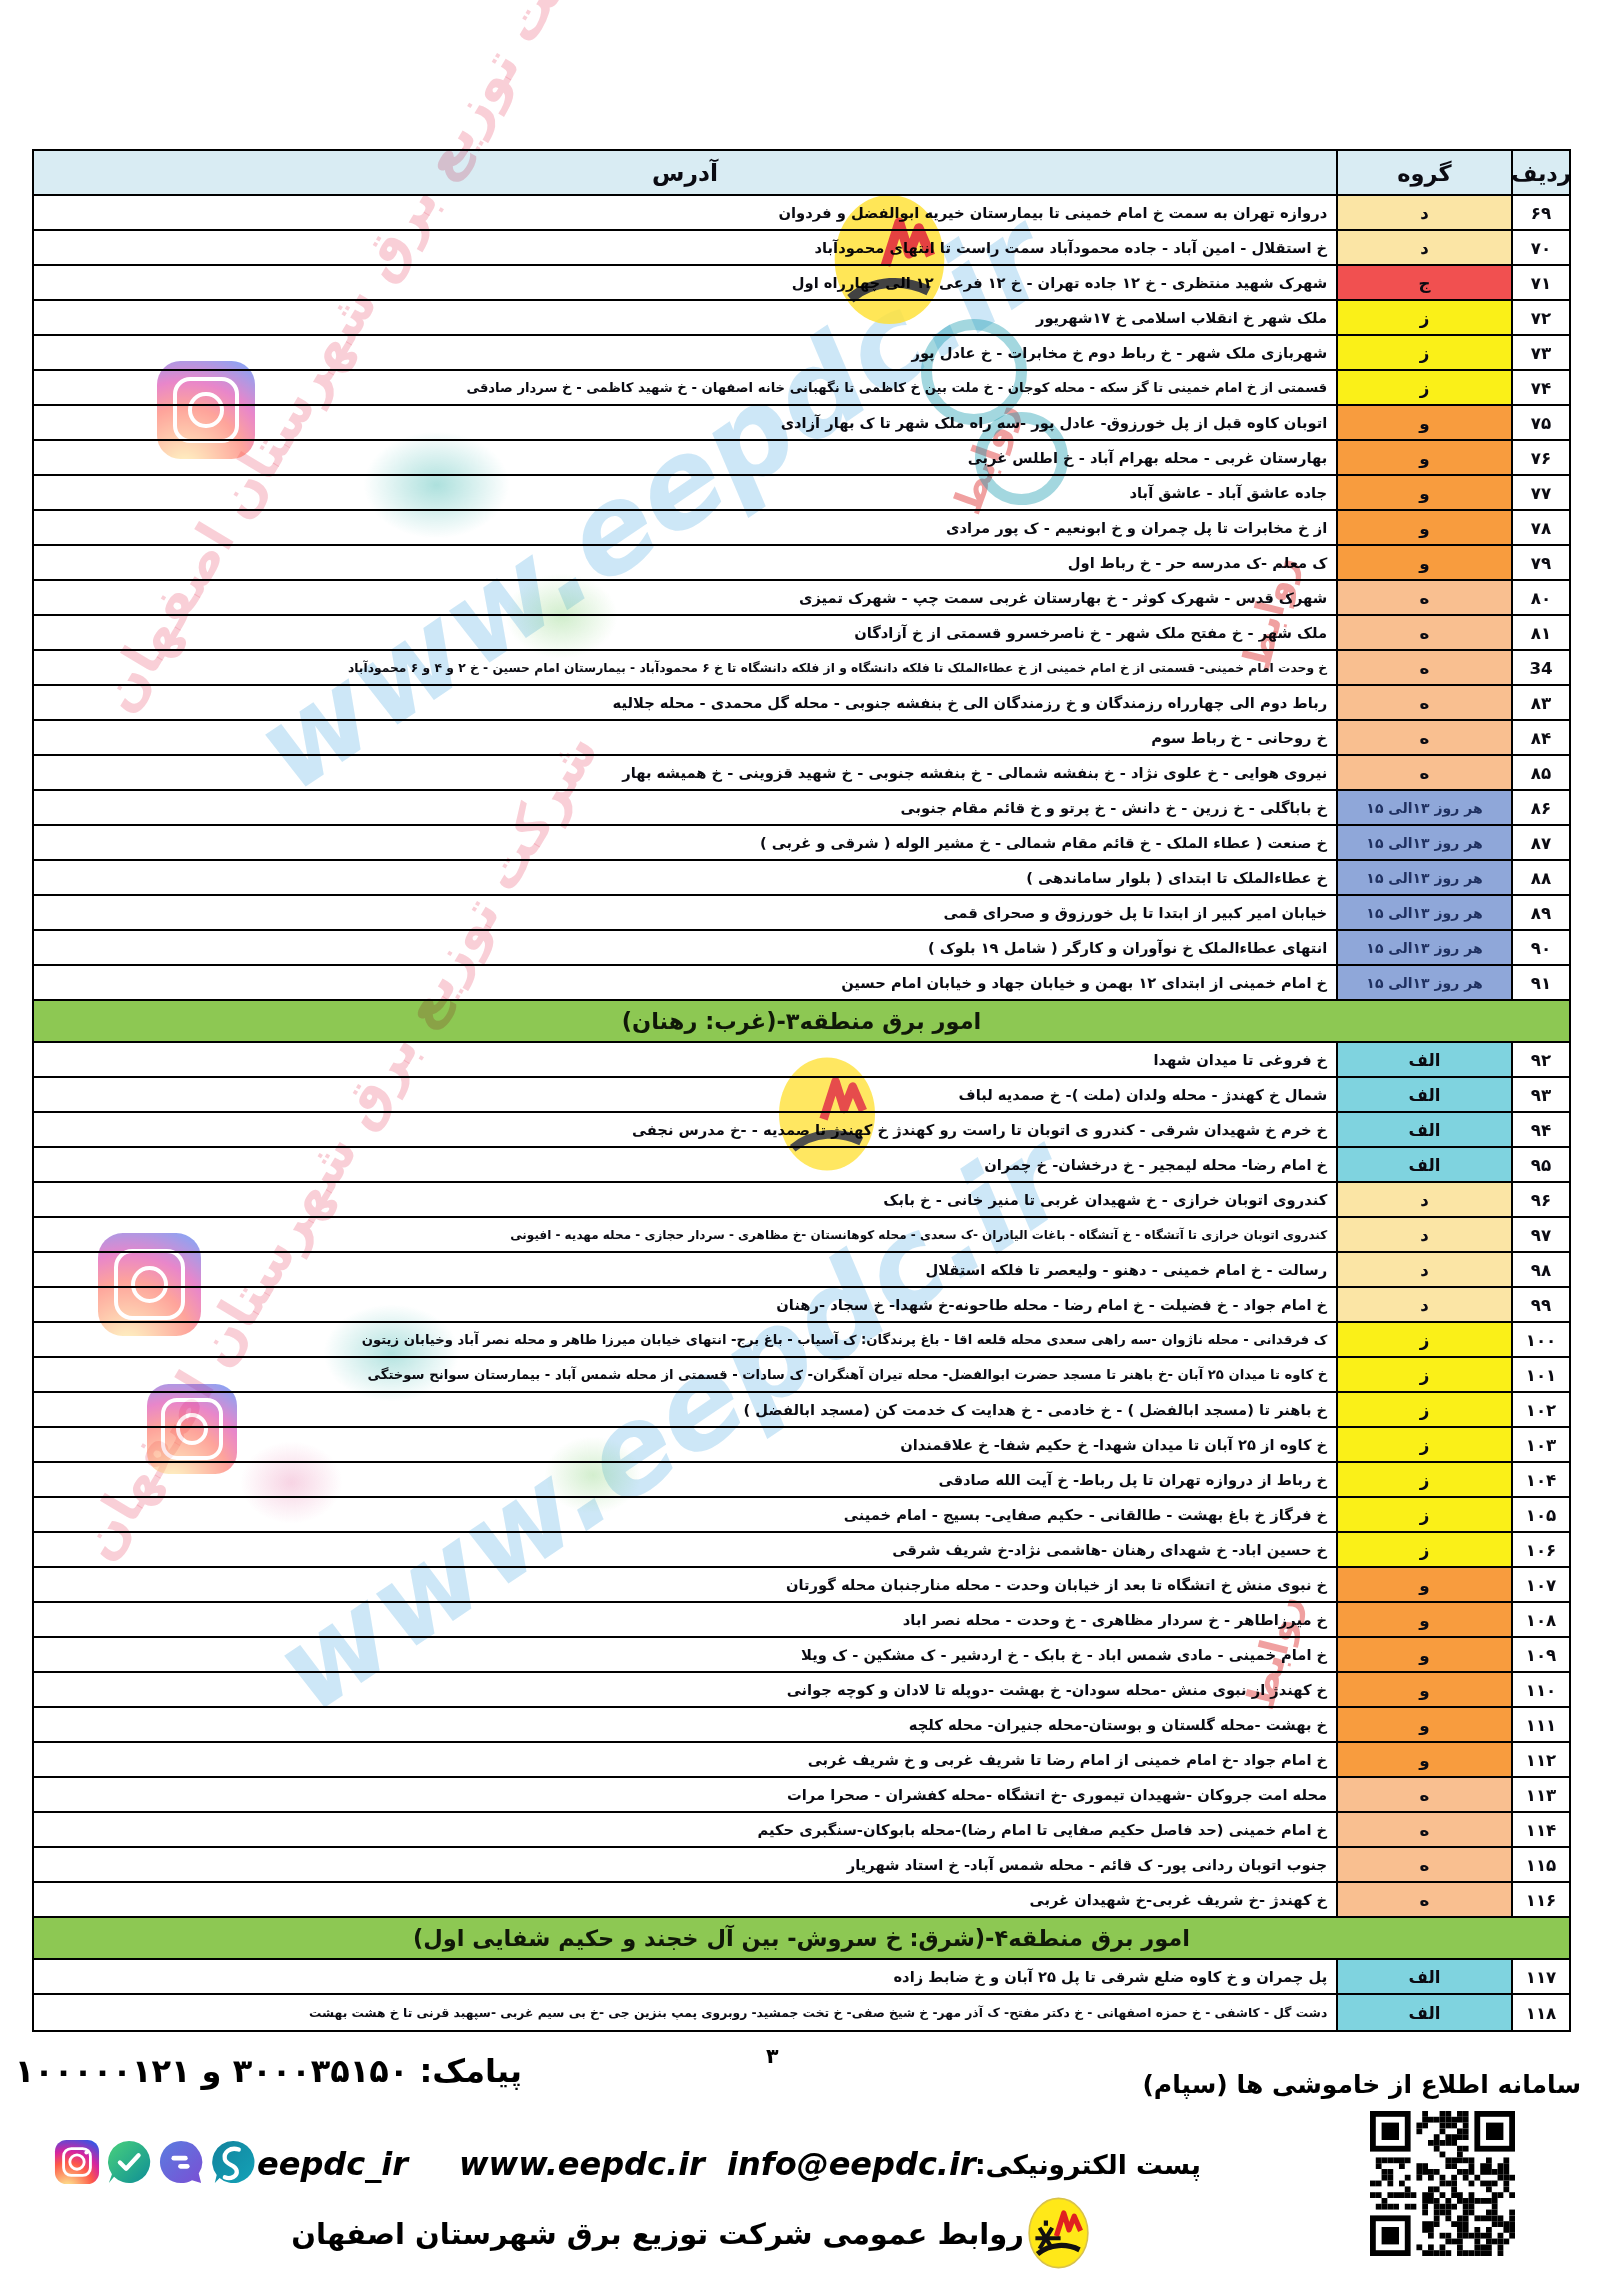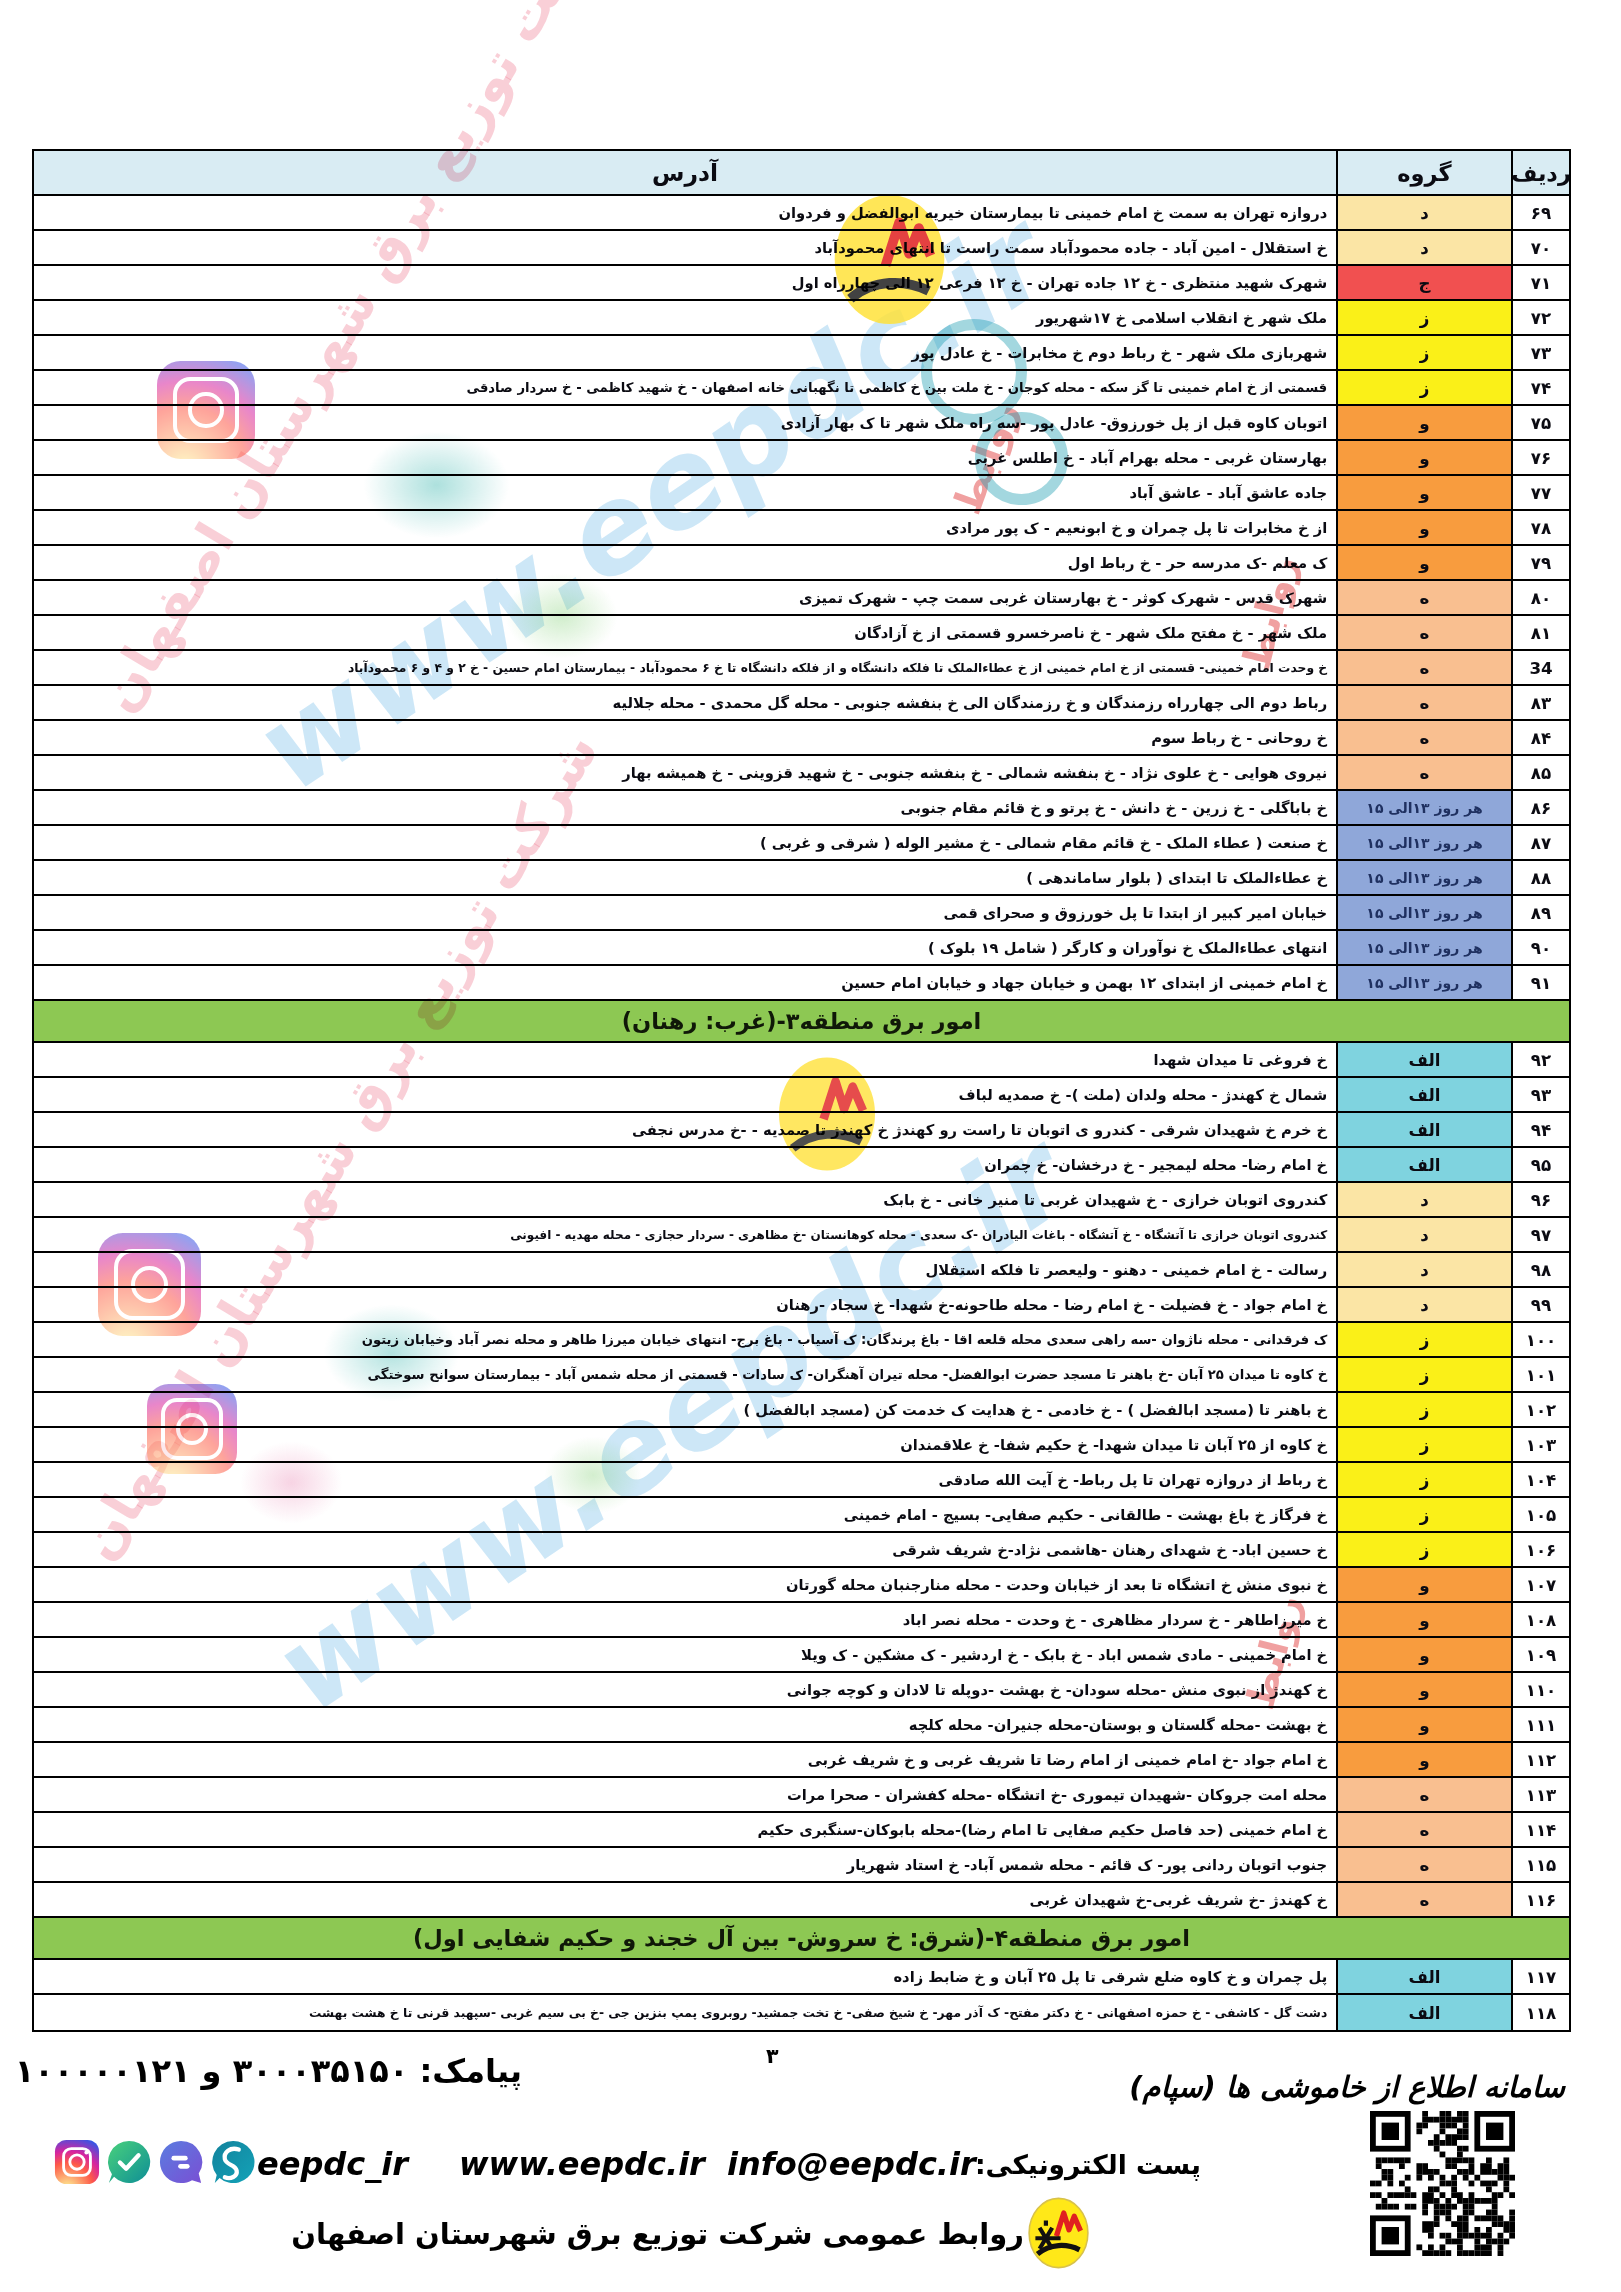--- a/index.html
+++ b/index.html
@@ -16,21 +16,21 @@
   .c-grp{width:175px;border-left:2.5px solid #000;font-size:16.7px;font-weight:bold;}
   .c-grp.sched{font-size:14px;color:#1F3060;}
   .c-addr{flex:1;justify-content:flex-start;padding:0 8.8px;font-size:14.7px;font-weight:bold;white-space:nowrap;overflow:hidden;}
   .thead .c-addr{justify-content:center;font-size:23.5px;}
   .thead .c-num,.thead .c-grp{font-size:22.5px;}
   .sec{height:42px;border-bottom:2.5px solid #000;box-sizing:border-box;background:#8DC853;
        display:flex;align-items:center;justify-content:center;direction:rtl;
        font-size:22.5px;font-weight:bold;color:#101808;}
   
   .pagenum{position:absolute;left:766px;top:2044px;font-size:20.6px;font-weight:bold;z-index:3;}
-  .sepam{position:absolute;right:56px;top:2070px;font-size:29px;font-weight:bold;direction:rtl;z-index:3;font-style:italic;}
+  .sepam{position:absolute;right:40px;top:2070px;font-size:25px;font-weight:bold;direction:rtl;z-index:3;}
   .maplink{position:absolute;left:610px;top:2068px;font-family:"Liberation Serif",serif;
            font-weight:bold;font-size:25.5px;color:#2F3FC2;letter-spacing:0.5px;z-index:3;}
   .smsline{position:absolute;left:14.7px;top:2052px;font-size:32px;font-weight:bold;direction:rtl;z-index:3;}
   .qr{position:absolute;left:1370px;top:2111px;width:145px;height:145px;z-index:3;}
   .social{position:absolute;left:54px;top:2139px;display:flex;gap:5.9px;z-index:3;}
   .sicon{width:46px;height:46px;display:block;}
   .handle{position:absolute;left:257px;top:2145px;font-size:32px;font-weight:bold;font-style:italic;z-index:3;}
   .website{position:absolute;left:459px;top:2145px;font-size:32px;font-weight:bold;font-style:italic;z-index:3;}
   .email{position:absolute;left:727px;top:2145px;font-size:32px;font-weight:bold;font-style:italic;z-index:3;}
   .emaillabel{position:absolute;left:975px;top:2149px;font-size:26.5px;font-weight:bold;direction:rtl;z-index:3;}

